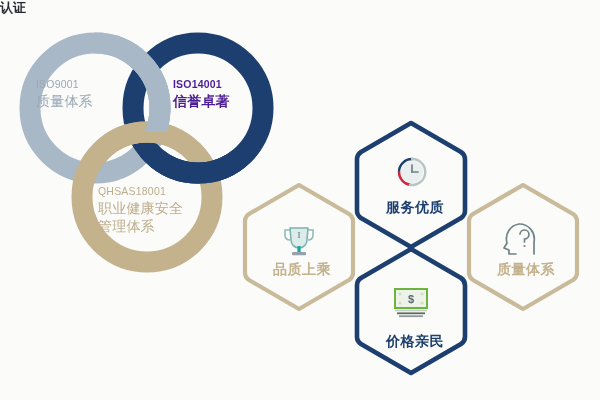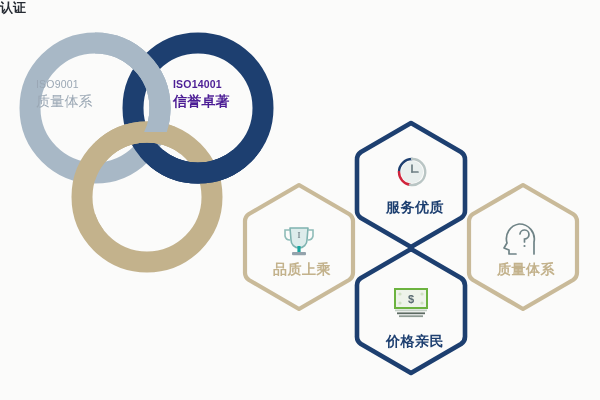--- a/index.html
+++ b/index.html
@@ -168,20 +168,25 @@
   <div class="ring-label" id="lbl-iso9001">
     <span class="code">ISO9001</span>
     <span class="cn">质量体系</span>
   </div>
 
   <div class="ring-label" id="lbl-iso14001">
     <span class="code">ISO14001</span>
     <span class="cn">信誉卓著</span>
   </div>
 
+  <div class="ring-label" id="lbl-qhsas">
+    <span class="code">QHSAS18001</span>
+    <span class="cn">职业健康安全</span>
+    <span class="cn">管理体系</span>
+  </div>
 
   <div id="lbl-center">
     <span>认证</span>
   </div>
 
   <div class="layer">
     <svg width="600" height="400" viewBox="0 0 600 400" xmlns="http://www.w3.org/2000/svg">
 
       <g>
         <path d="M 299 185

